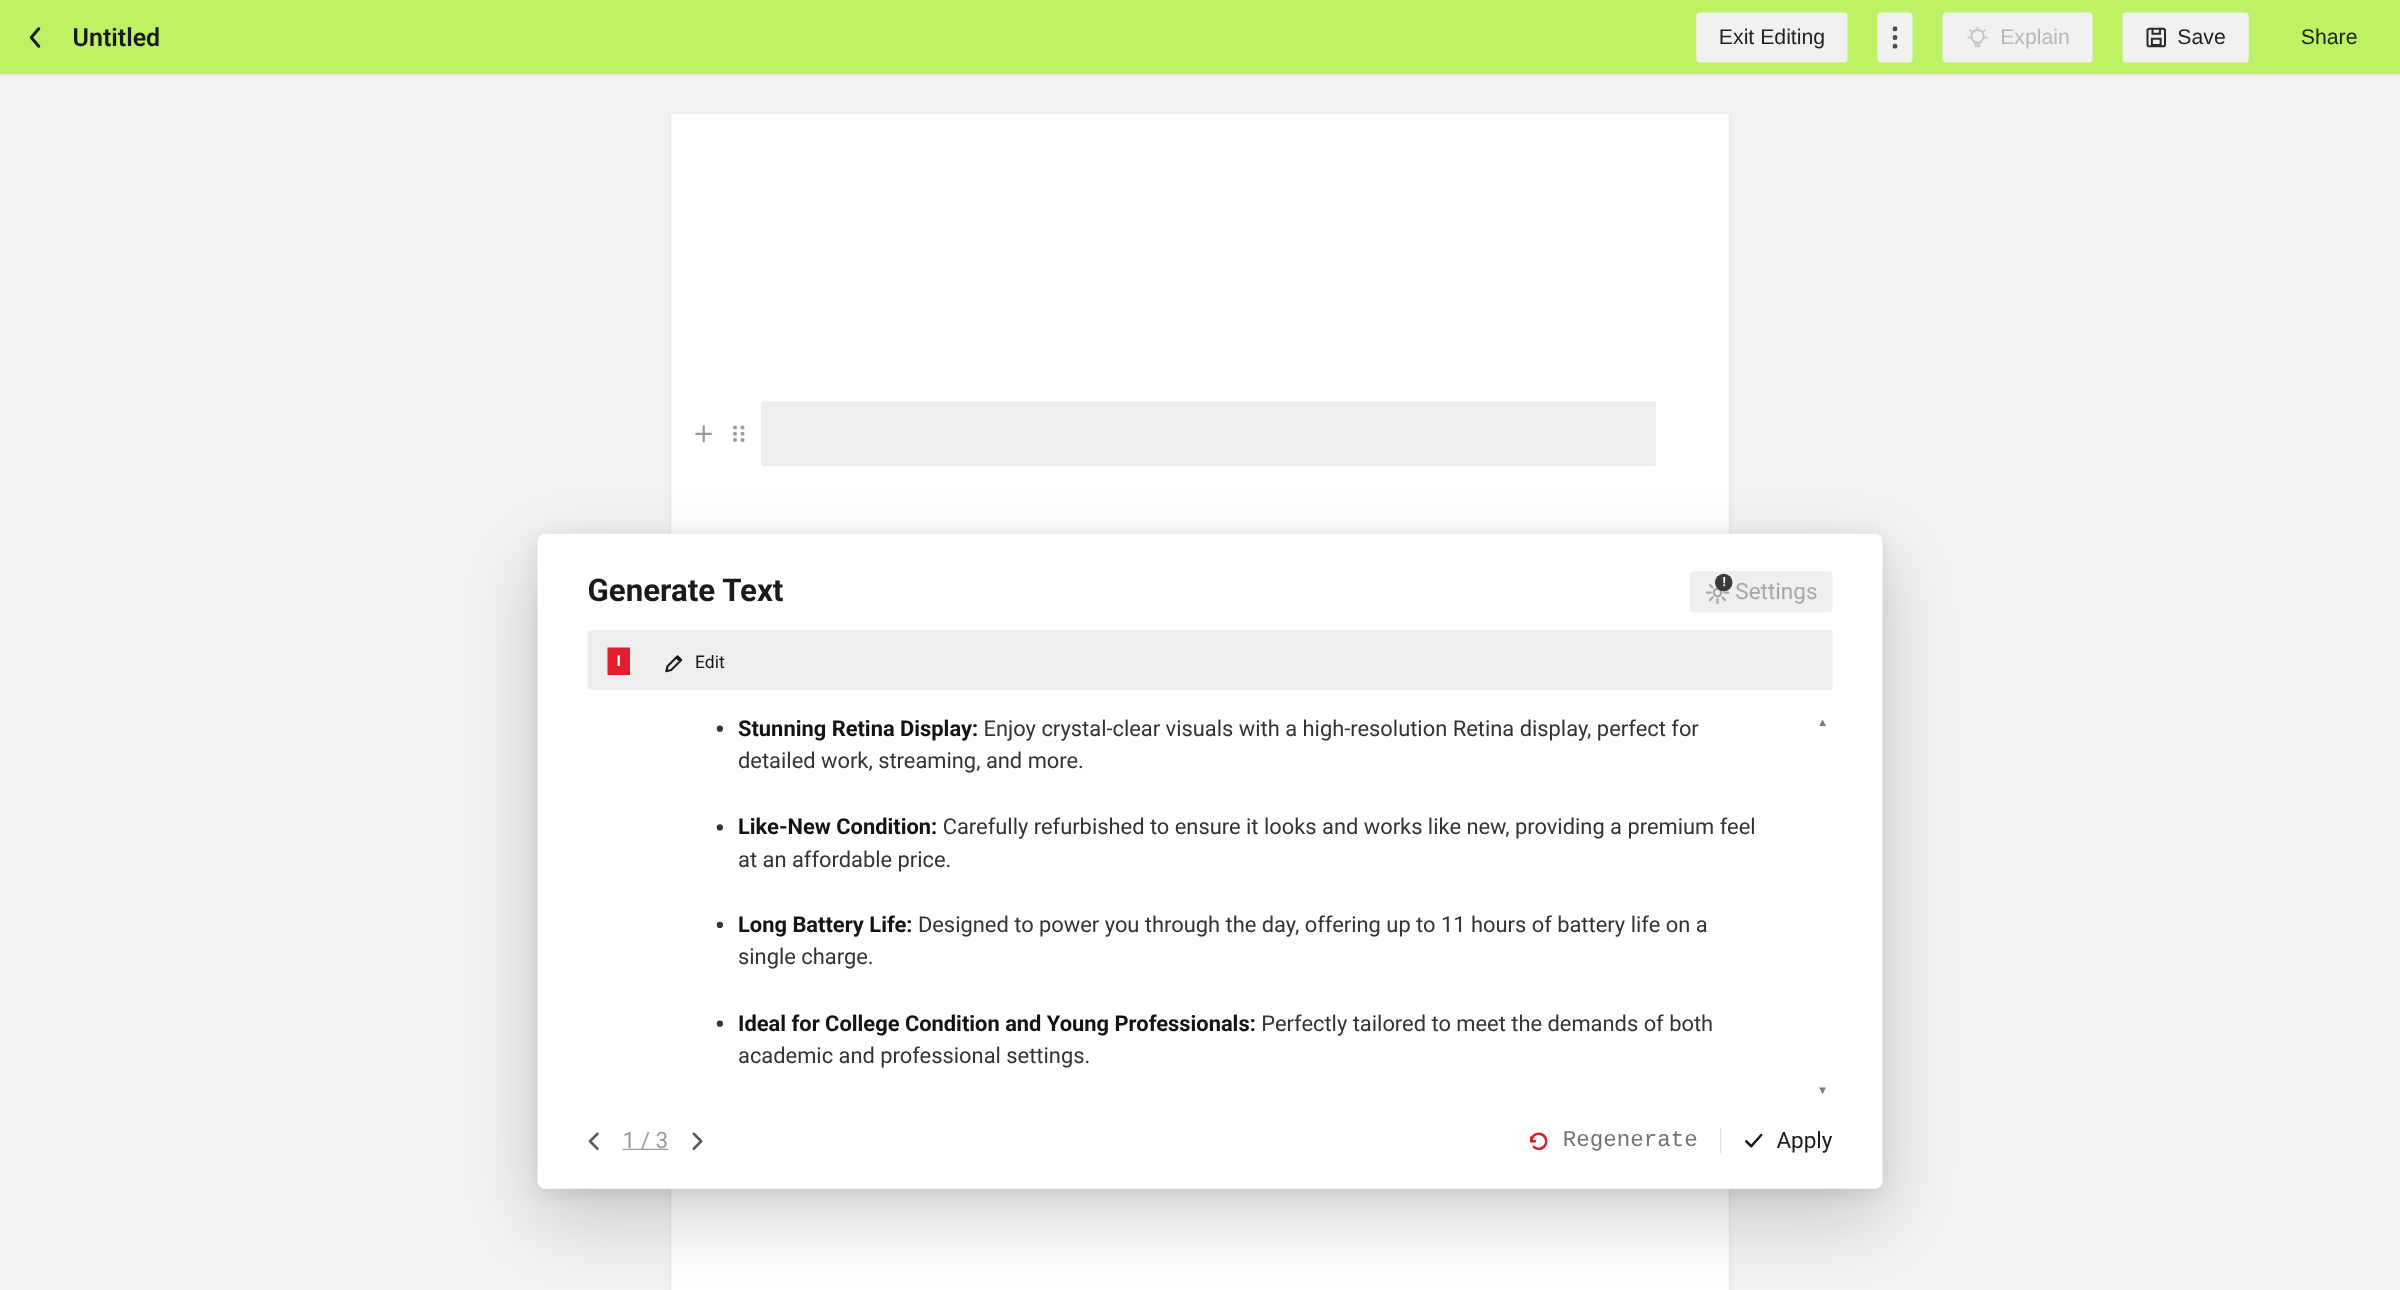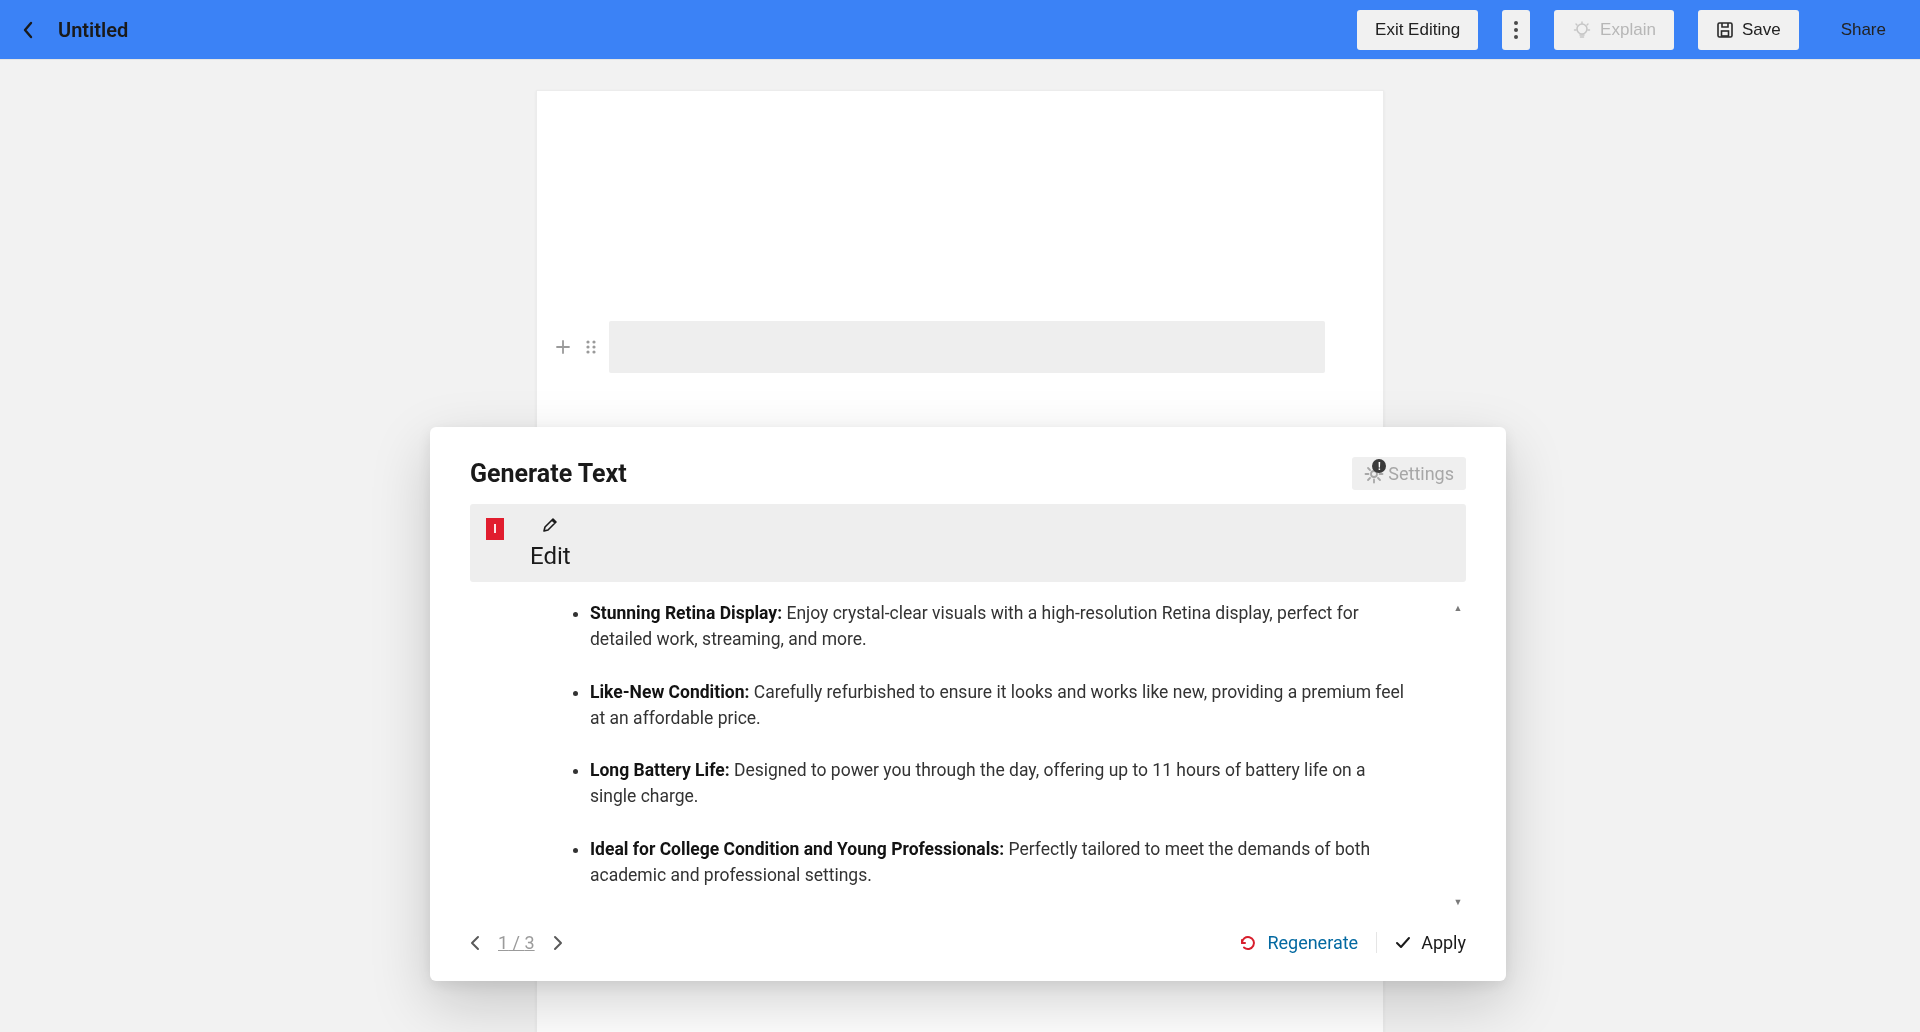--- a/index.html
+++ b/index.html
@@ -7,21 +7,21 @@
   font-family: -apple-system, BlinkMacSystemFont, "Segoe UI", Roboto, Helvetica, Arial, sans-serif;
   background: #f2f2f2;
   width: 1920px;
   height: 1032px;
   overflow: hidden;
   color: #1a1a1a;
 }
 
 
 .header {
-  background: #3b82f6;
+  background: #bef264;
   height: 60px;
   border-bottom: 1px solid #e5e5e5;
   display: flex;
   align-items: center;
   padding: 0 16px;
   justify-content: space-between;
 }
 .header-left {
   display: flex;
   align-items: center;
@@ -152,29 +152,27 @@
   margin-top: 2px;
 }
 .prompt-text {
   flex: 1;
   color: #9b9b9b;
   font-size: 17.5px;
   line-height: 1.72;
 }
 .edit-row {
   display: flex;
-  align-items: center;
   gap: 8px;
   margin-left: 12px;
   color: #1a1a1a;
-  font-size: 24px;
+  font-size: 14px;
   flex-shrink: 0;
   align-self: flex-end;
   cursor: pointer;
-  flex-direction: column;
 }
 
 .gen-content-wrap {
   position: relative;
   margin: 18px 40px 0 40px;
   height: 310px;
 }
 .gen-content {
   height: 100%;
   overflow-y: scroll;
@@ -215,21 +213,21 @@
 
 .gen-footer {
   display: flex;
   align-items: center;
   justify-content: space-between;
   padding: 22px 40px 28px 40px;
 }
 .pager { display: flex; align-items: center; gap: 18px; color: #9b9b9b; font-size: 18px; text-decoration: underline; }
 .pager .chev { cursor: pointer; color: #666; display: flex; }
 .footer-actions { display: flex; align-items: center; gap: 18px; font-size: 18px; }
-.btn-regen { display: flex; align-items: center; gap: 10px; color: #0369a1; cursor: pointer; }
+.btn-regen { display: flex; align-items: center; gap: 10px; color: #737373; cursor: pointer; font-family: Liberation Mono, monospace; }
 .btn-apply { display: flex; align-items: center; gap: 10px; color: #1a1a1a; cursor: pointer; padding-left: 18px; border-left: 1px solid #e5e5e5; }
 
 svg { display: block; }
 </style>
 </head>
 <body>
 
 <div class="header">
   <div class="header-left">
     <div class="back-chevron">

